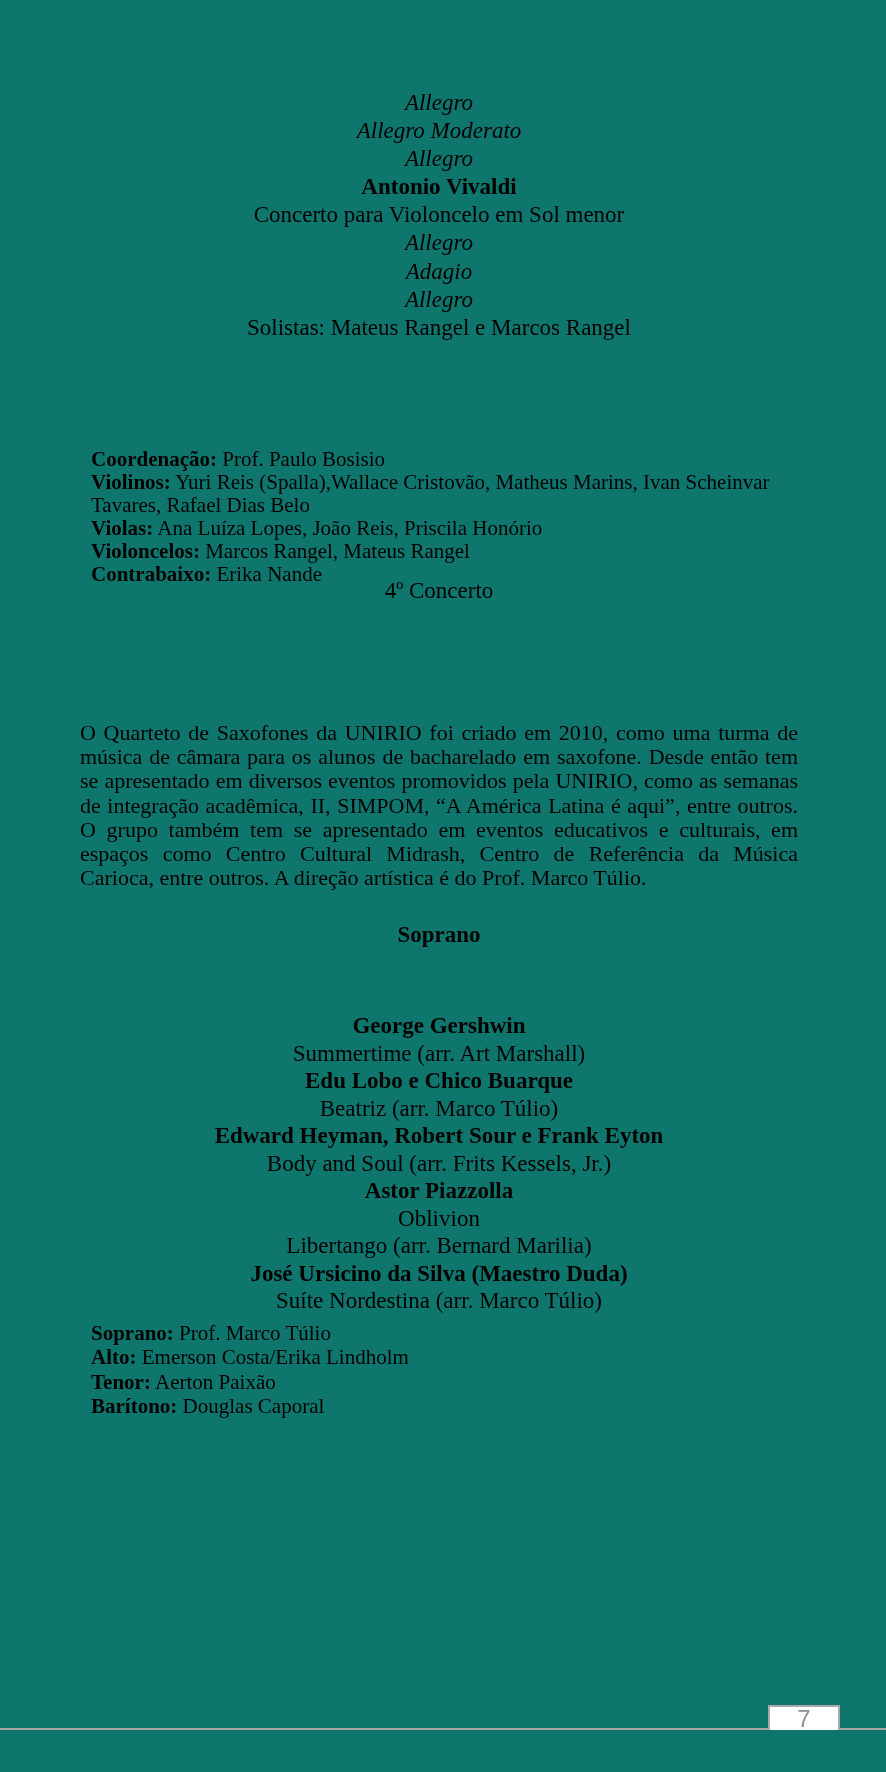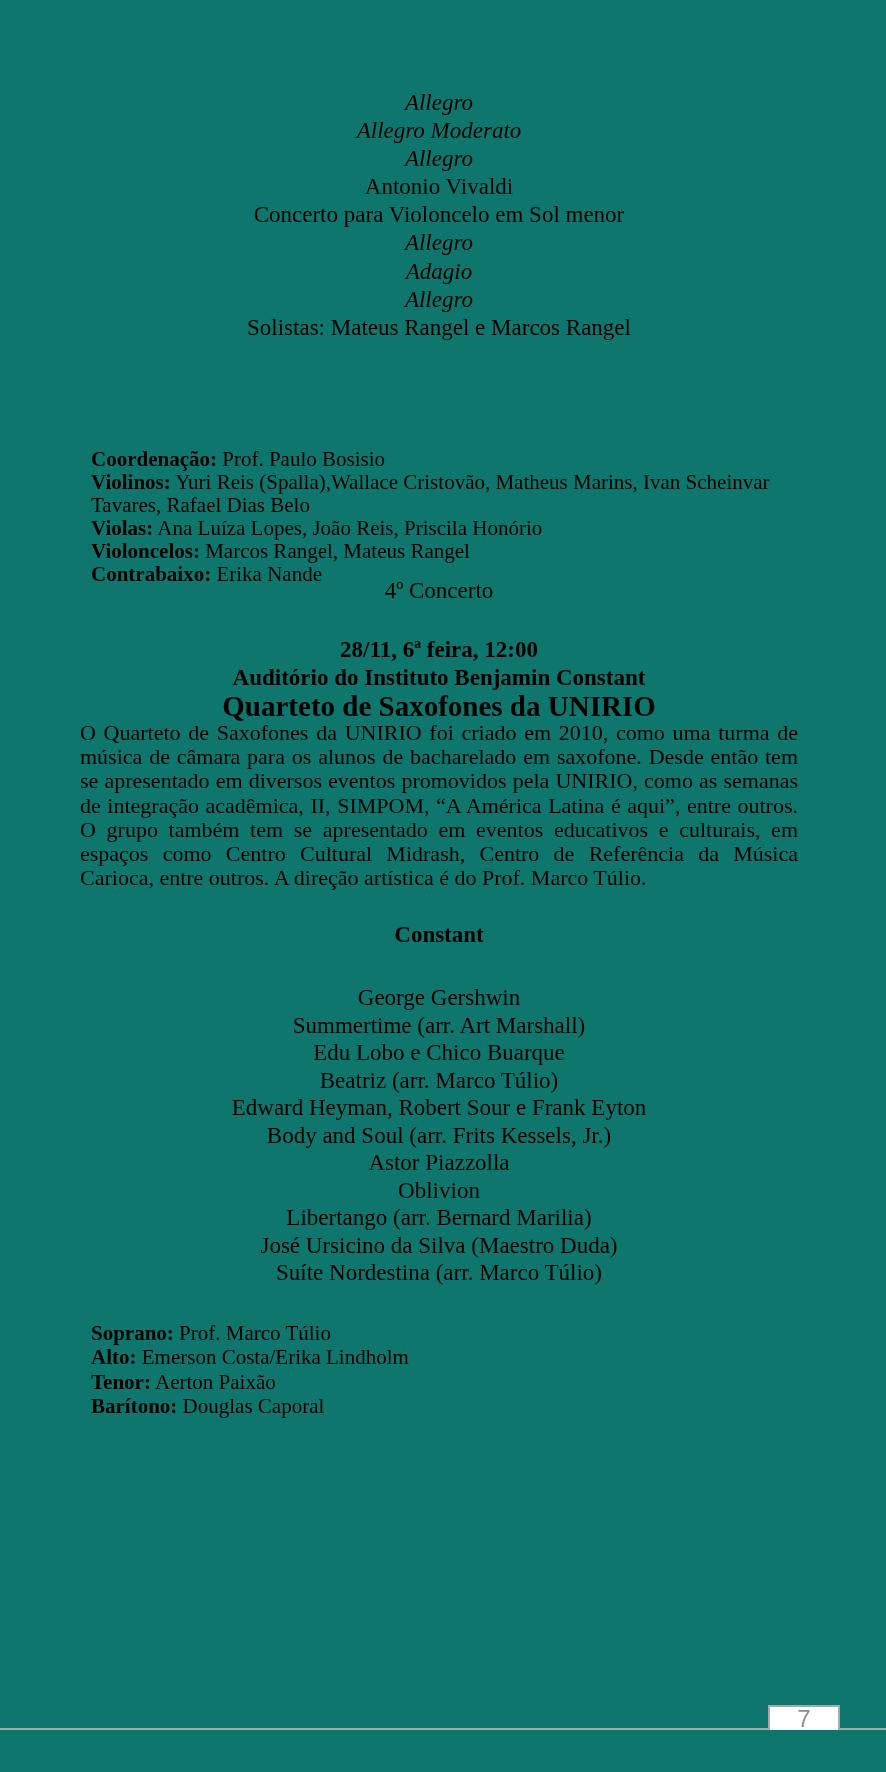--- a/index.html
+++ b/index.html
@@ -15,21 +15,21 @@
 
   
   .center-block {
     position: absolute;
     left: 80px;
     width: 718px;
     text-align: center;
   }
   .prev-concert { top: 89px; font-size: 23px; line-height: 28.1px; }
   .movement { font-style: italic; }
-  .bold { font-weight: normal; }
+  .bold { font-weight: bold; }
 
   
   .credits {
     position: absolute;
     left: 91px;
     width: 707px;
     font-size: 21px;
     line-height: 23px;
     text-align: left;
   }
@@ -48,21 +48,21 @@
     top: 721px;
     left: 80px;
     width: 718px;
     font-size: 22px;
     line-height: 24.2px;
     text-align: justify;
   }
 
   
   .programa-heading { top: 921px; font-size: 23px; line-height: 28px; font-weight: bold; }
-  .program-list     { top: 984px; font-size: 23px; line-height: 27.5px; }
+  .program-list     { top: 1012px; font-size: 23px; line-height: 27.5px; }
 
   
   .footer-rule {
     position: absolute;
     left: 0;
     top: 1728px;
     width: 886px;
     height: 2px;
     background: #a8a8a8;
   }
@@ -107,29 +107,24 @@
   <div class="credits credits-orchestra">
     <div><span class="credit-label">Coordenação:</span> <span>Prof. Paulo Bosisio</span></div>
     <div><span class="credit-label">Violinos:</span> <span>Yuri Reis (Spalla),Wallace Cristovão, Matheus Marins, Ivan Scheinvar Tavares, Rafael Dias Belo</span></div>
     <div><span class="credit-label">Violas:</span> <span>Ana Luíza Lopes, João Reis, Priscila Honório</span></div>
     <div><span class="credit-label">Violoncelos:</span> <span>Marcos Rangel, Mateus Rangel</span></div>
     <div><span class="credit-label">Contrabaixo:</span> <span>Erika Nande</span></div>
   </div>
 
   <div class="center-block concert-number">4º Concerto</div>
 
-  <div class="center-block concert-head">
-    <div>28/11, 6ª feira, 12:00</div>
-    <div>Auditório do Instituto Benjamin Constant</div>
-    <div class="ensemble-line">Quarteto de Saxofones da UNIRIO</div>
-  </div>
 
   <div class="description">O Quarteto de Saxofones da UNIRIO foi criado em 2010, como uma turma de música de câmara para os alunos de bacharelado em saxofone. Desde então tem se apresentado em diversos eventos promovidos pela UNIRIO, como as semanas de integração acadêmica, II, SIMPOM, “A América Latina é aqui”, entre outros. O grupo também tem se apresentado em eventos educativos e culturais, em espaços como Centro Cultural Midrash, Centro de Referência da Música Carioca, entre outros. A direção artística é do Prof. Marco Túlio.</div>
 
-  <div class="center-block programa-heading">Constant</div>
+  <div class="center-block programa-heading">Soprano</div>
 
   <div class="center-block program-list">
     <div class="bold">George Gershwin</div>
     <div>Summertime (arr. Art Marshall)</div>
     <div class="bold">Edu Lobo e Chico Buarque</div>
     <div>Beatriz (arr. Marco Túlio)</div>
     <div class="bold">Edward Heyman, Robert Sour e Frank Eyton</div>
     <div>Body and Soul (arr. Frits Kessels, Jr.)</div>
     <div class="bold">Astor Piazzolla</div>
     <div>Oblivion</div>

